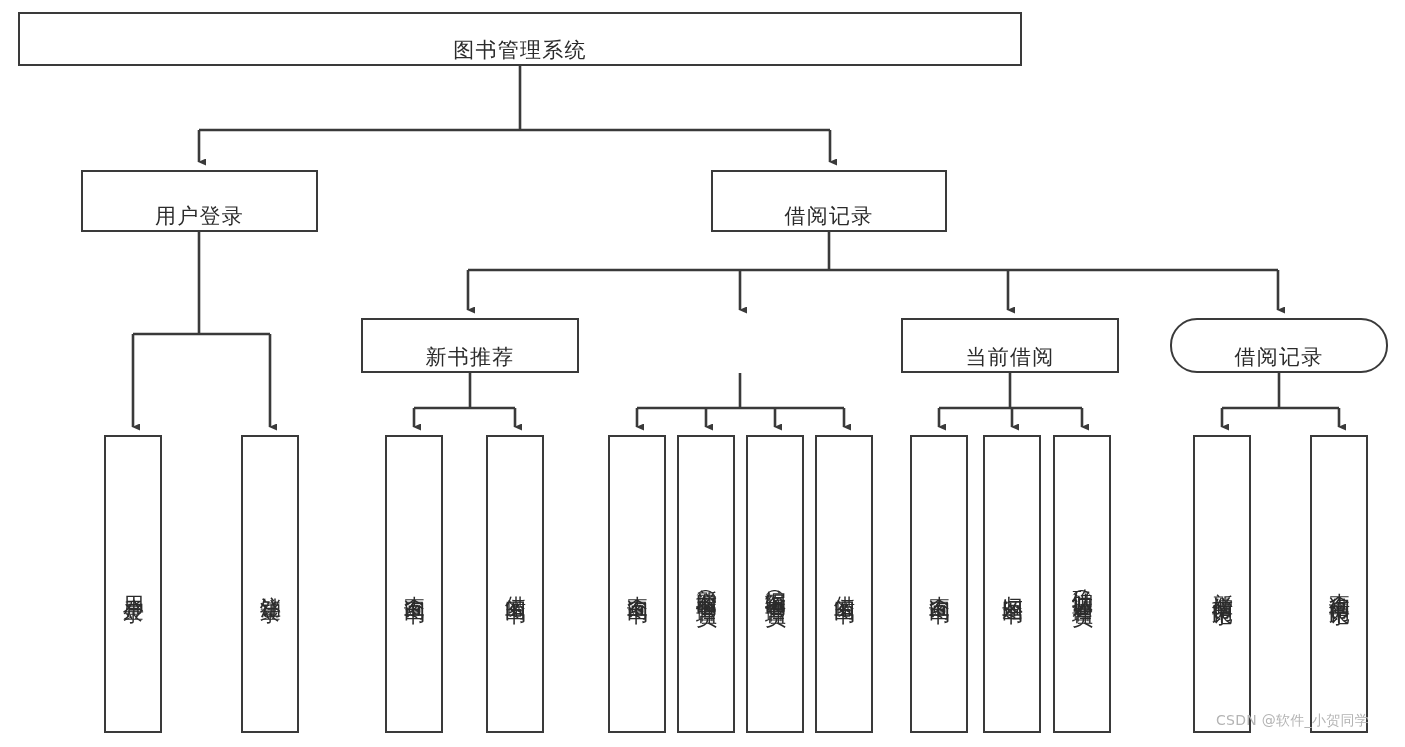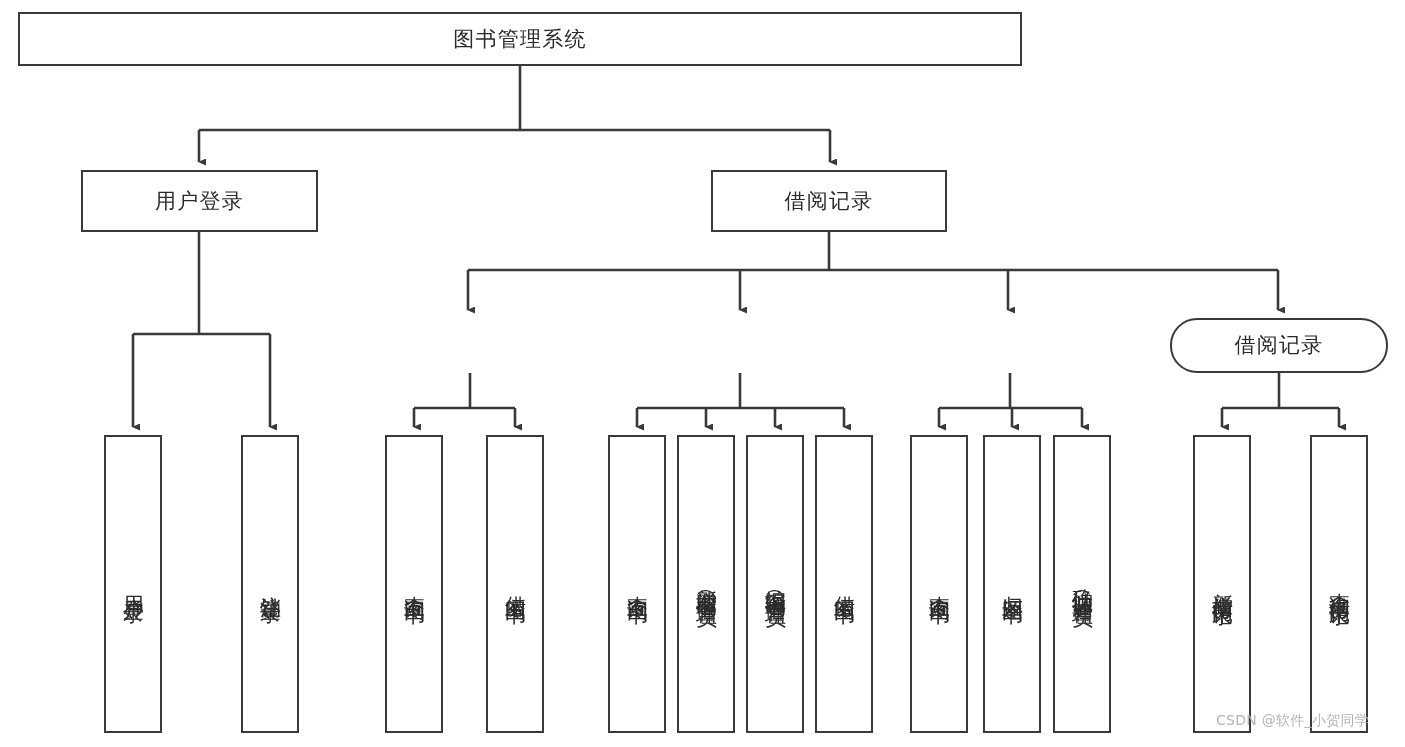--- a/index.html
+++ b/index.html
@@ -27,21 +27,21 @@
     width: 1405px;
     height: 747px;
     pointer-events: none;
   }
   .node {
     position: absolute;
     box-sizing: border-box;
     background: #ffffff;
     border: 2.5px solid #3a3a3a;
     display: flex;
-    align-items: center;
+    align-items: flex-end;
     justify-content: center;
     color: #2b2b2b;
   }
   .node .label {
     display: block;
     text-align: center;
     letter-spacing: 0.06em;
     line-height: 1.28;
     white-space: nowrap;
   }
@@ -138,20 +138,26 @@
     <span class="label">图书管理系统</span>
   </div>
 
   <div class="node horizontal" style="left:81px; top:170px; width:237px; height:62px;">
     <span class="label">用户登录</span>
   </div>
   <div class="node horizontal" style="left:711px; top:170px; width:236px; height:62px;">
     <span class="label">借阅记录</span>
   </div>
 
+  <div class="node horizontal" style="left:361px; top:318px; width:218px; height:55px;">
+    <span class="label">新书推荐</span>
+  </div>
+  <div class="node horizontal" style="left:901px; top:318px; width:218px; height:55px;">
+    <span class="label">当前借阅</span>
+  </div>
   <div class="node horizontal" style="left:1170px; top:318px; width:218px; height:55px;border-radius:27px;">
     <span class="label">借阅记录</span>
   </div>
 
   <div class="node vertical" style="left:104px; top:435px; width:58px; height:298px;">
     <span class="label">用户登录</span>
   </div>
   <div class="node vertical" style="left:241px; top:435px; width:58px; height:298px;">
     <span class="label">注销登录</span>
   </div>

